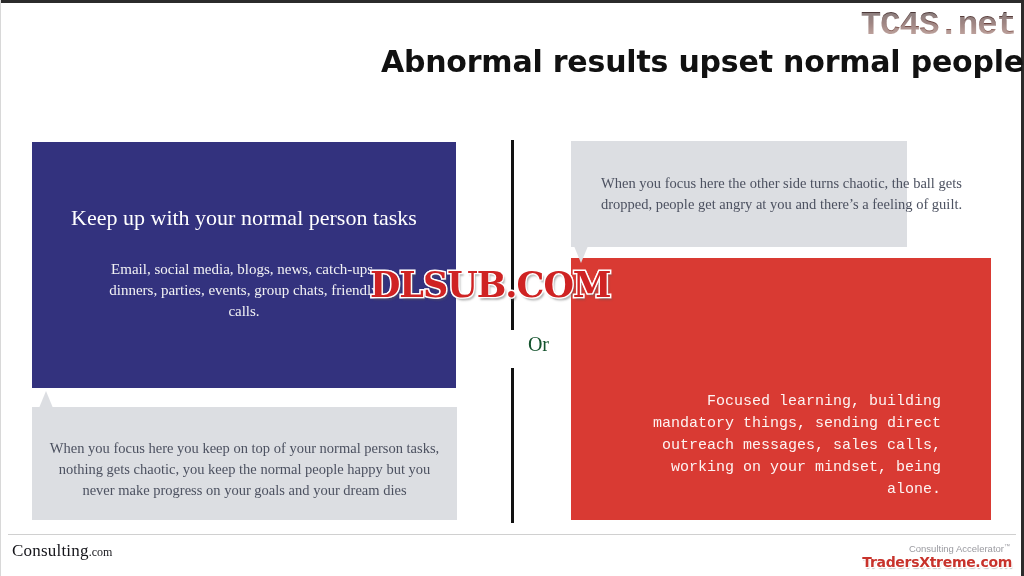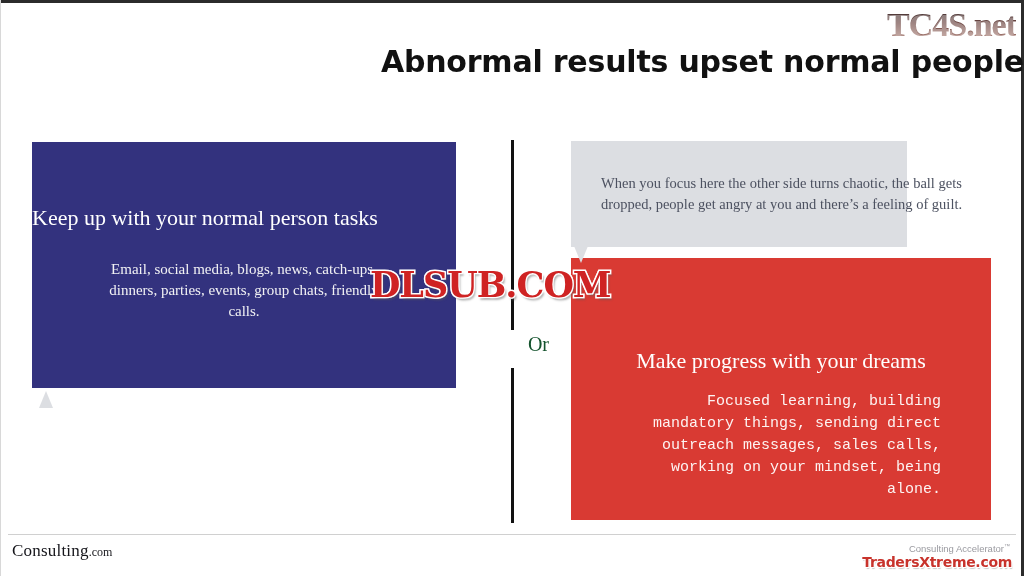--- a/index.html
+++ b/index.html
@@ -56,20 +56,21 @@
     left: 32px;
     top: 142px;
     width: 424px;
     height: 246px;
     background: #33327e;
   }
   .panel-blue .panel-heading {
     position: absolute;
     left: 0; top: 63px;
     width: 424px;
+    text-align: center;
     font-family: "Liberation Serif", serif;
     font-size: 22px;
     color: #ffffff;
   }
   .panel-blue .panel-body {
     position: absolute;
     left: 72px; top: 117px;
     width: 280px;
     text-align: center;
     font-family: "Liberation Serif", serif;
@@ -224,21 +225,21 @@
   }
   .accelerator-mark sup {
     font-size: 6px;
   }
 
   
   .wm-topright {
     position: absolute;
     right: 8px;
     top: 6px;
-    font-family: Liberation Serif, serif;
+    font-family: Liberation Mono, monospace;
     font-weight: bold;
     font-size: 34px;
     letter-spacing: -1px;
     background: linear-gradient(180deg, #3a3335 0%, #6b4440 45%, #b98c82 95%);
     -webkit-background-clip: text;
     background-clip: text;
     color: transparent;
     text-shadow: 0 1px 0 rgba(255,255,255,0.35);
   }
   .wm-center {
@@ -289,29 +290,31 @@
   <div class="edge-left"></div>
 
   <div class="slide-title">Abnormal results upset normal people</div>
 
   <div class="panel-blue">
     <div class="panel-heading">Keep up with your normal person tasks</div>
     <div class="panel-body">Email, social media, blogs, news, catch-ups, dinners, parties, events, group chats, friendly calls.</div>
   </div>
 
   <div class="panel-red">
-    <div class="panel-heading">Make progress with your dreams</div>
     <div class="panel-body">Focused learning, building mandatory things, sending direct outreach messages, sales calls, working on your mindset, being alone.</div>
   </div>
 
   <div class="callout callout-top-right">
     <div class="callout-text">When you focus here the other side turns chaotic, the ball gets dropped, people get angry at you and there’s a feeling of guilt.</div>
   </div>
   <div class="tail-down"></div>
 
+  <div class="callout callout-bottom-left">
+    <div class="callout-text">When you focus here you keep on top of your normal person tasks, nothing gets chaotic, you keep the normal people happy but you never make progress on your goals and your dream dies</div>
+  </div>
   <div class="tail-up"></div>
 
   <div class="divider-upper"></div>
   <div class="divider-lower"></div>
   <div class="divider-label">Or</div>
 
   <div class="footer-rule"></div>
   <div class="brand-logo"><span>Consulting</span><span class="brand-tld">.com</span></div>
   <div class="accelerator-mark"><span>Consulting Accelerator</span><sup>™</sup></div>
 

